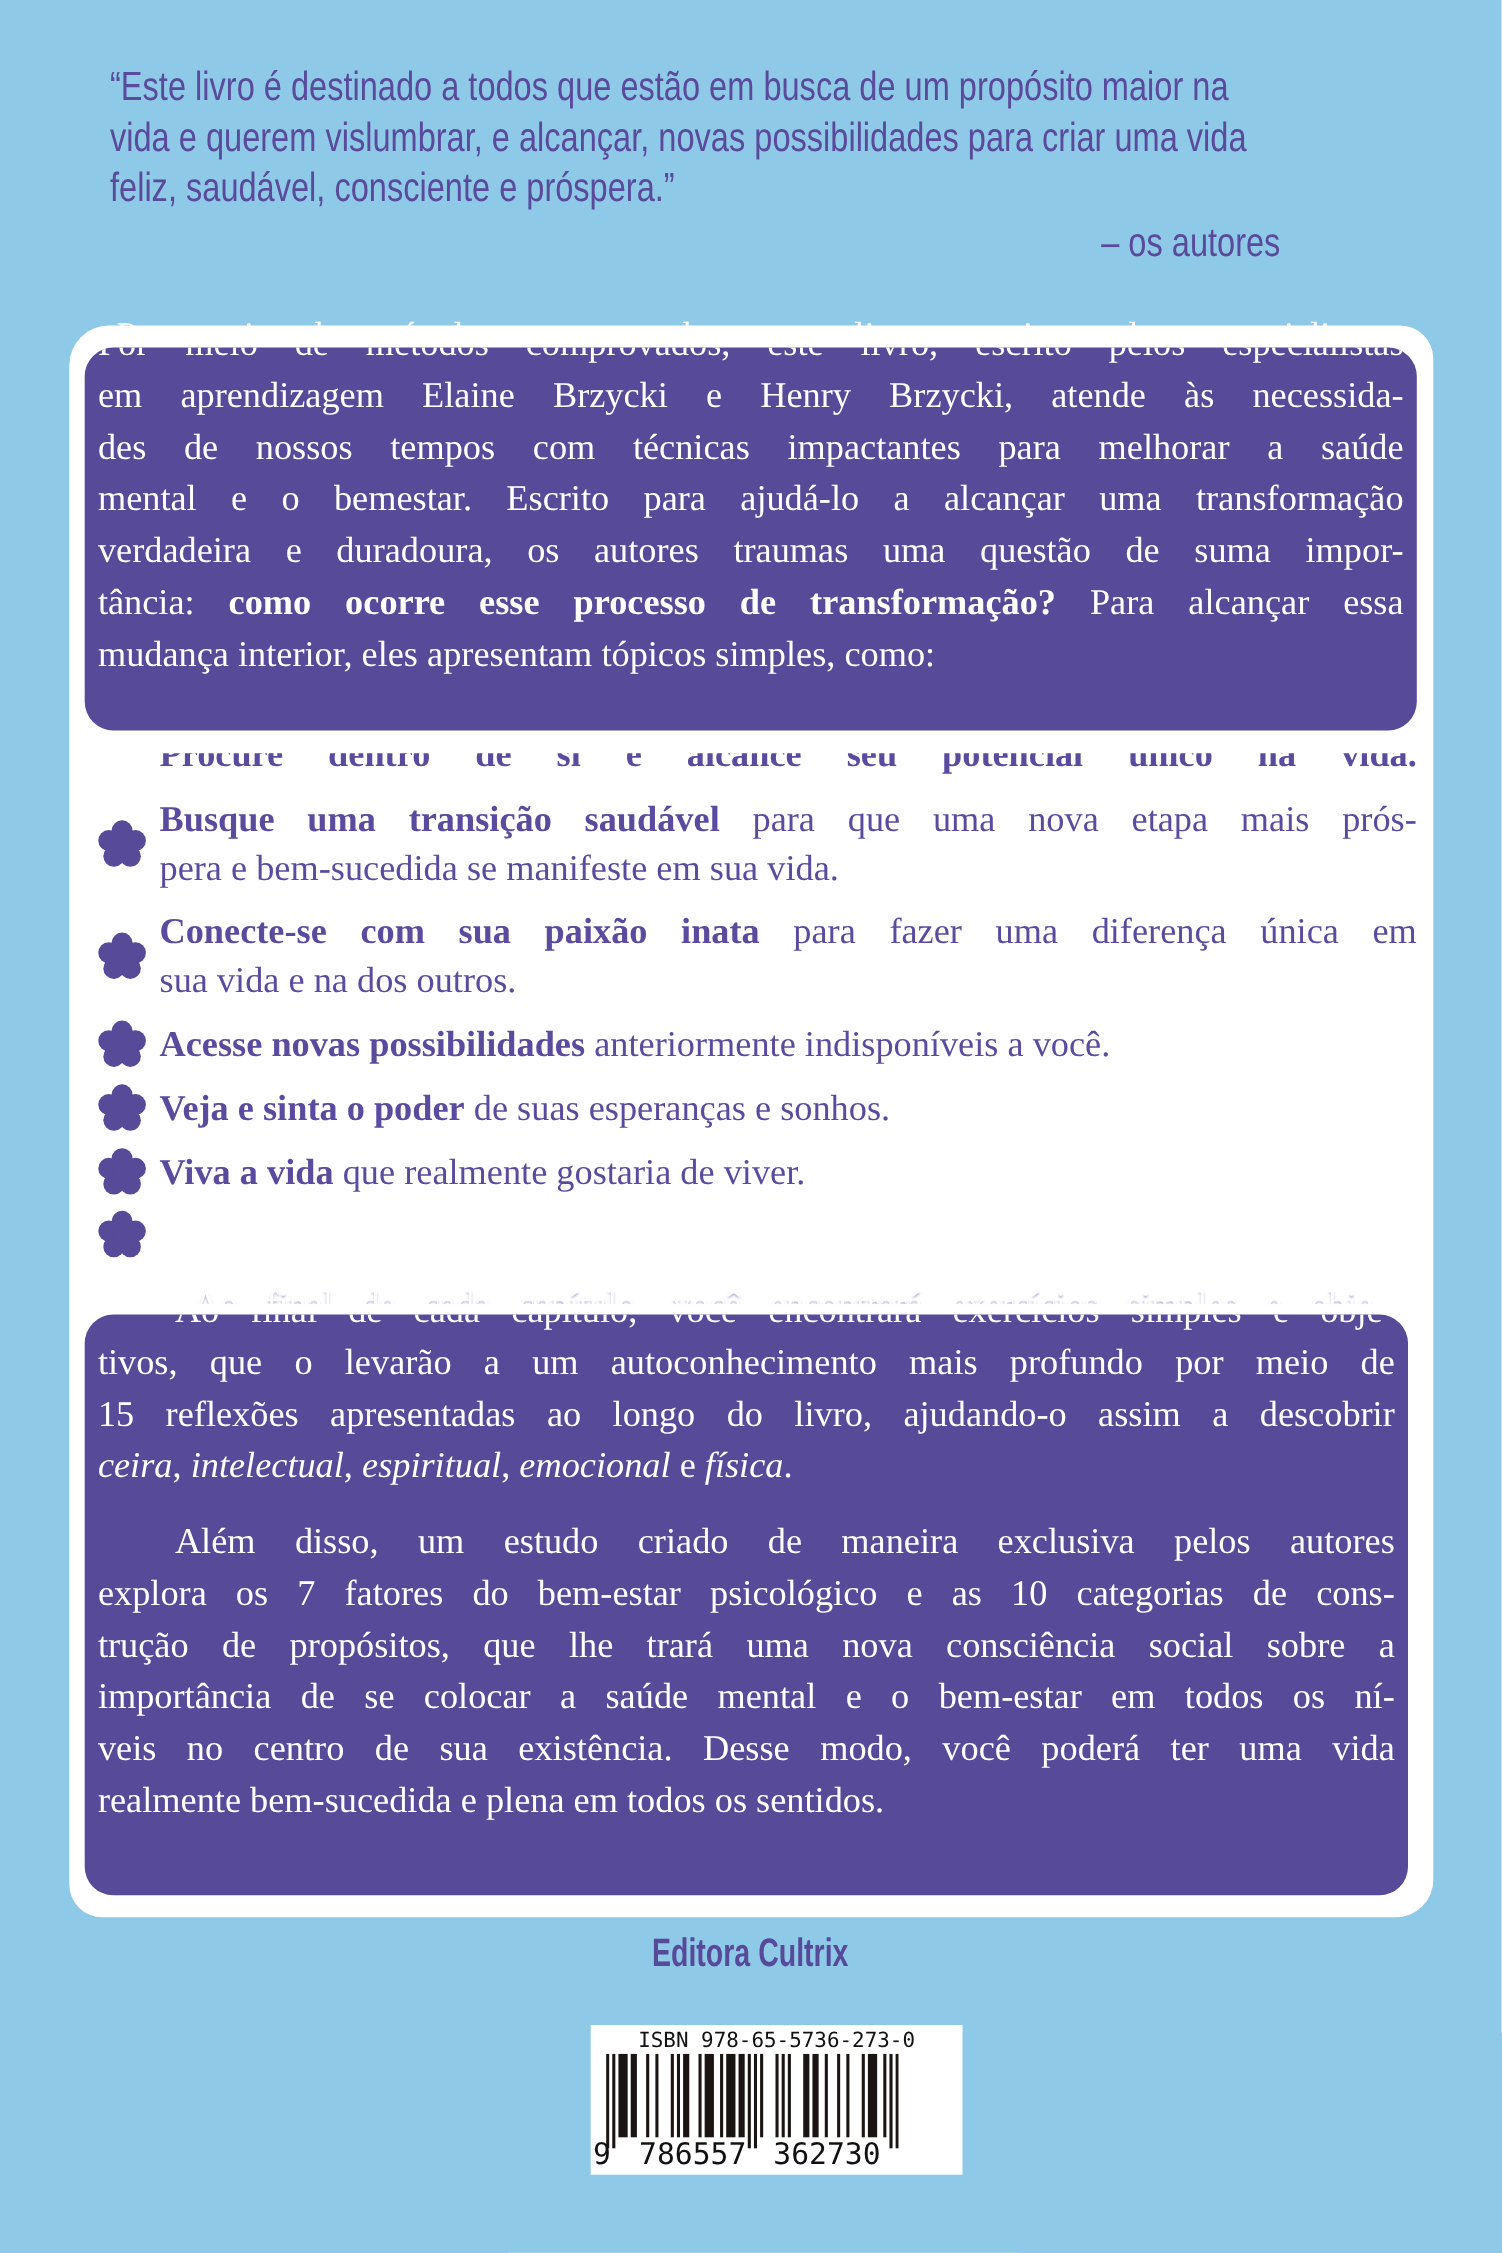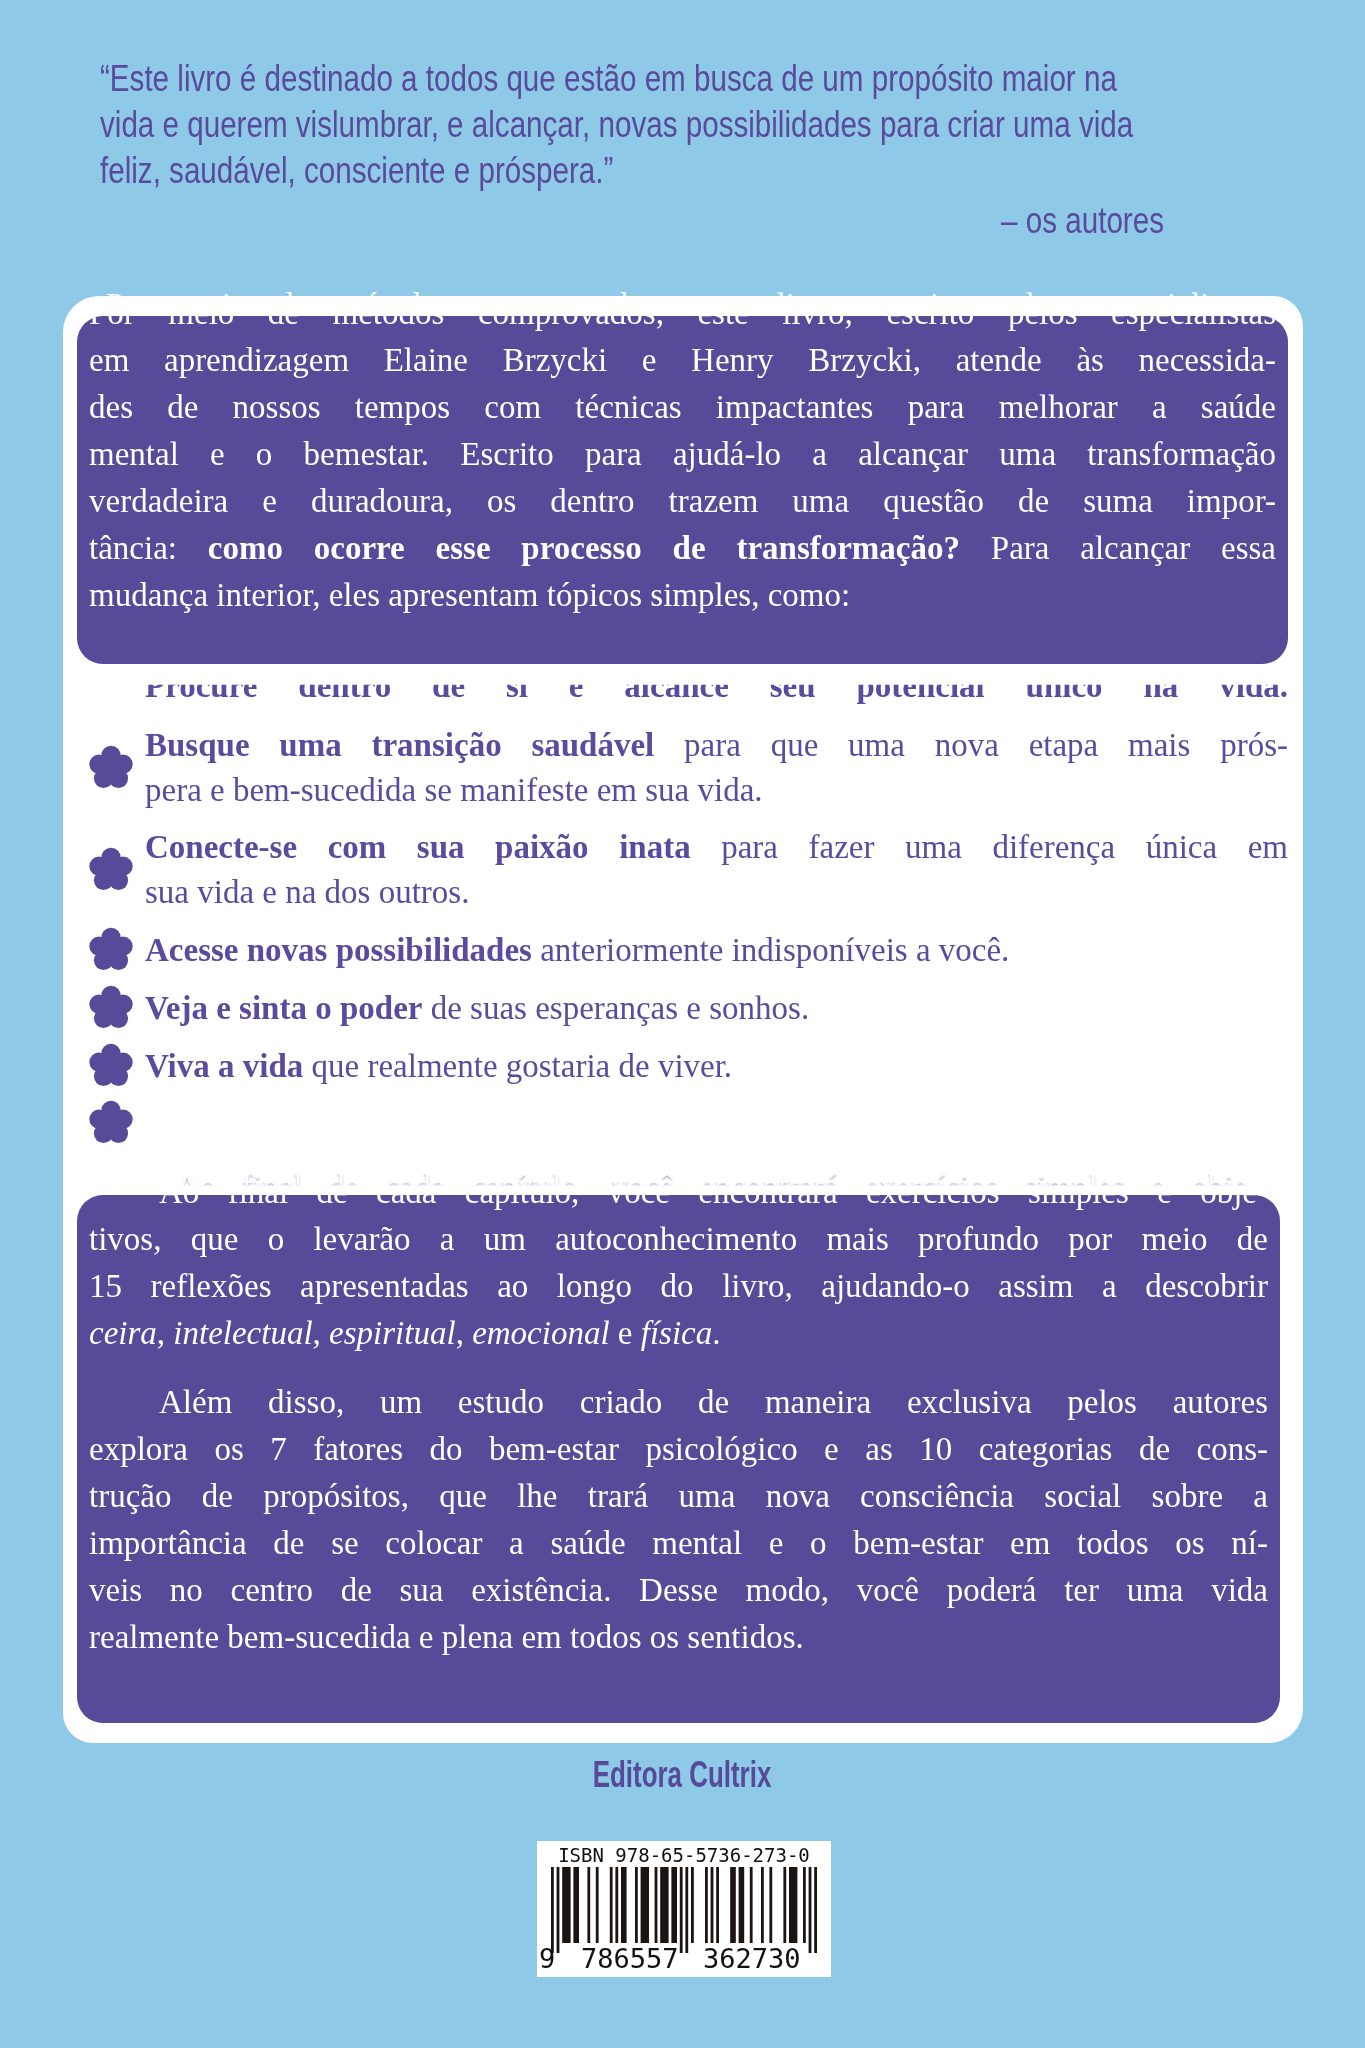--- a/index.html
+++ b/index.html
@@ -64,21 +64,21 @@
   
   .publisher{
     position:absolute;left:0;top:1754px;width:100%;text-align:center;
     color:var(--panel);font-family:"Liberation Sans",sans-serif;
     font-weight:bold;font-size:36px;
   }
   .publisher span{display:inline-block;transform:scaleX(.72);}
   
   .barcode{
     position:absolute;left:537px;top:1841px;width:294px;height:136px;
-    background:#fff;color:#111;font-family:"DejaVu Sans Mono",monospace;
+    background:#fff;color:#111;font-family:"DejaVu Sans Mono",monospace;padding-left:44px;
   }
   .isbn{position:absolute;top:3px;left:0;width:100%;text-align:center;font-size:19px;white-space:nowrap;}
   .bars{position:absolute;left:14px;top:26px;}
   .bdigits span{position:absolute;top:102px;font-size:27px;}
   .d9{left:2px;}
   .dg1{left:44px;}
   .dg2{left:166px;}
 </style>
 </head>
 <body>
@@ -91,21 +91,21 @@
 <div class="card"></div>
 
 <div class="ghost g1">Por meio de métodos comprovados, este livro, escrito pelos especialistas</div>
 
 <div class="pblock b1">
   <div class="ptext">
       <div class="tline just"><span>Por meio de métodos comprovados, este livro, escrito pelos especialistas</span></div>
       <div class="tline just"><span>em aprendizagem Elaine Brzycki e Henry Brzycki, atende às necessida-</span></div>
       <div class="tline just"><span>des de nossos tempos com técnicas impactantes para melhorar a saúde</span></div>
       <div class="tline just"><span>mental e o bemestar. Escrito para ajudá-lo a alcançar uma transformação</span></div>
-      <div class="tline just"><span>verdadeira e duradoura, os dentro trazem uma questão de suma impor-</span></div>
+      <div class="tline just"><span>verdadeira e duradoura, os autores traumas uma questão de suma impor-</span></div>
       <div class="tline just"><span>tância: </span><span class="b">como ocorre esse processo de transformação?</span><span> Para alcançar essa</span></div>
       <div class="tline"><span>mudança interior, eles apresentam tópicos simples, como:</span></div>
     </div>
 </div>
 
 <div class="bullets">
     <div class="brow bcut">
       <div class="fcell"></div>
       <div class="btext">
         <div class="tline just"><span class="b">Procure dentro de si e alcance seu potencial único na vida.</span></div>

